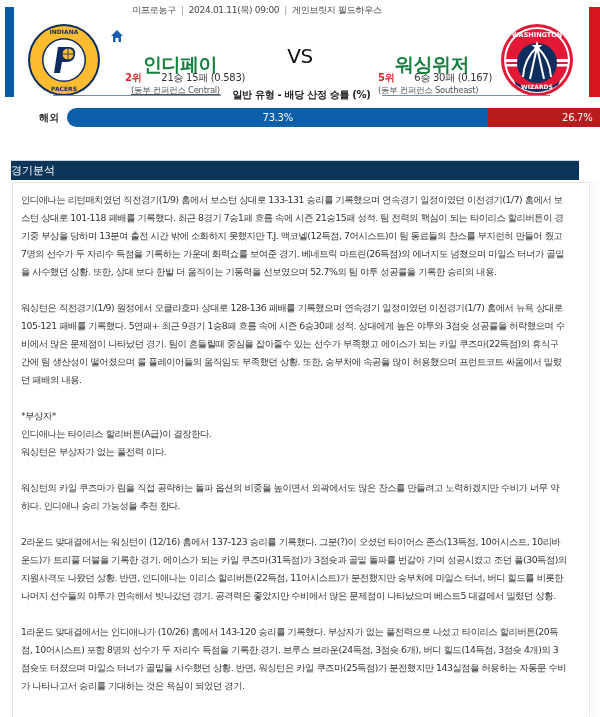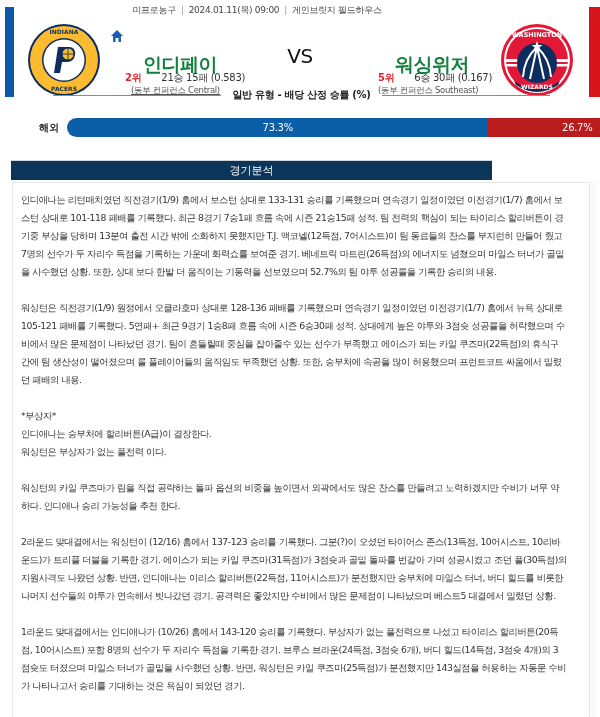--- a/index.html
+++ b/index.html
@@ -28,28 +28,28 @@
   .record.left { left: 125px; }
   .record.right { left: 378px; }
   .conf { position: absolute; top: 85px; font-size: 8.5px; color: #555; letter-spacing: -0.3px; white-space: nowrap; }
   .conf.left { left: 131px; text-decoration: underline; }
   .conf.right { left: 378px; }
 
   .section-title-row { position: absolute; top: 87px; left: 53px; width: 497px; height: 16px; display: flex; align-items: center; }
   .section-title-row .line { flex: 1; height: 1px; background: #7a8ea6; }
   .section-title-row .label { padding: 0 11px; font-size: 10px; font-weight: bold; color: #222; letter-spacing: -0.3px; }
 
-  .bar-row { position: absolute; top: 118px; left: 0; width: 600px; height: 20px; }
+  .bar-row { position: absolute; top: 108px; left: 0; width: 600px; height: 20px; }
   .bar-row .bar-label { position: absolute; left: 39px; top: 3px; font-size: 10px; color: #222; font-weight: bold; }
   .bar { position: absolute; left: 67px; top: 0; width: 575px; height: 19px; border-radius: 10px; overflow: hidden; display: flex; }
   .bar .seg { height: 100%; display: flex; align-items: center; justify-content: center; color: #fff; font-size: 10px; letter-spacing: -0.3px; }
   .bar .seg.home { background: #0a5fa8; }
   .bar .seg.away { background: #b91c1c; padding-left: 24px; }
 
-  .analysis-header { position: absolute; top: 160px; left: 11px; width: 481px; height: 20px; background: #0b3559; color: #fff; font-size: 11px; text-align: center; line-height: 20px; border-top: 1px solid #cfd6dd; }
+  .analysis-header { position: absolute; top: 160px; left: 11px; width: 568px; height: 20px; background: #0b3559; color: #fff; font-size: 11px; text-align: left; line-height: 20px; border-top: 1px solid #cfd6dd; }
 
   .analysis-body { position: absolute; top: 182px; left: 12px; width: 578px; height: 540px; border: 1px solid #e6e6e6; border-bottom: none; padding: 8px 7px 0 8px; font-size: 9.3px; line-height: 18px; color: #333; letter-spacing: -0.45px; overflow: hidden; }
   .analysis-body p { margin: 0 15px 18px 0; white-space: normal; word-break: break-all; }
   .analysis-body p.tight { margin-bottom: 0; }
 
   .right-shadow { position: absolute; left: 591px; top: 182px; width: 9px; height: 535px; background: linear-gradient(to right, #f7f7f7, #ffffff); }
 </style>
 </head>
 <body>
 
@@ -123,21 +123,21 @@
     <div class="seg away" style="width:26.7%">26.7%</div>
   </div>
 </div>
 
 <div class="analysis-header">경기분석</div>
 
 <div class="analysis-body">
   <p>인디애나는 리턴매치였던 직전경기(1/9) 홈에서 보스턴 상대로 133-131 승리를 기록했으며 연속경기 일정이였던 이전경기(1/7) 홈에서 보스턴 상대로 101-118 패배를 기록했다. 최근 8경기 7승1패 흐름 속에 시즌 21승15패 성적. 팀 전력의 핵심이 되는 타이리스 할리버튼이 경기중 부상을 당하며 13분여 출전 시간 밖에 소화하지 못했지만 T.J. 맥코넬(12득점, 7어시스트)이 팀 동료들의 찬스를 부지런히 만들어 줬고 7명의 선수가 두 자리수 득점을 기록하는 가운데 화력쇼를 보여준 경기. 베네트릭 마트린(26득점)의 에너지도 넘쳤으며 마일스 터너가 골밑을 사수했던 상황. 또한, 상대 보다 한발 더 움직이는 기동력을 선보였으며 52.7%의 팀 야투 성공률을 기록한 승리의 내용.</p>
   <p>워싱턴은 직전경기(1/9) 원정에서 오클라호마 상대로 128-136 패배를 기록했으며 연속경기 일정이였던 이전경기(1/7) 홈에서 뉴욕 상대로 105-121 패배를 기록했다. 5연패+ 최근 9경기 1승8패 흐름 속에 시즌 6승30패 성적. 상대에게 높은 야투와 3점슛 성공률을 허락했으며 수비에서 많은 문제점이 나타났던 경기. 팀이 흔들릴때 중심을 잡아줄수 있는 선수가 부족했고 에이스가 되는 카일 쿠즈마(22득점)의 휴식구간에 팀 생산성이 떨어졌으며 롤 플레이어들의 움직임도 부족했던 상황. 또한, 승부처에 속공을 많이 허용했으며 프런트코트 싸움에서 밀렸던 패배의 내용.</p>
   <p class="tight">*부상자*</p>
-  <p class="tight">인디애나는 승부처에 할리버튼(A급)이 결장한다.</p>
+  <p class="tight">인디애나는 타이리스 할리버튼(A급)이 결장한다.</p>
   <p>워싱턴은 부상자가 없는 풀전력 이다.</p>
   <p>워싱턴의 카일 쿠즈마가 림을 직접 공략하는 돌파 옵션의 비중을 높이면서 외곽에서도 많은 찬스를 만들려고 노력하겠지만 수비가 너무 약하다. 인디애나 승리 가능성을 추천 한다.</p>
   <p>2라운드 맞대결에서는 워싱턴이 (12/16) 홈에서 137-123 승리를 기록했다. 그분(?)이 오셨던 타이어스 존스(13득점, 10어시스트, 10리바운드)가 트리플 더블을 기록한 경기. 에이스가 되는 카일 쿠즈마(31득점)가 3점슛과 골밑 돌파를 번갈아 가며 성공시켰고 조던 풀(30득점)의 지원사격도 나왔던 상황. 반면, 인디애나는 이리스 할리버튼(22득점, 11어시스트)가 분전했지만 승부처에 마일스 터너, 버디 힐드를 비롯한 나머지 선수들의 야투가 연속해서 빗나갔던 경기. 공격력은 좋았지만 수비에서 많은 문제점이 나타났으며 베스트5 대결에서 밀렸던 상황.</p>
   <p>1라운드 맞대결에서는 인디애나가 (10/26) 홈에서 143-120 승리를 기록했다. 부상자가 없는 풀전력으로 나섰고 타이리스 할리버튼(20득점, 10어시스트) 포함 8명의 선수가 두 자리수 득점을 기록한 경기. 브루스 브라운(24득점, 3점슛 6개), 버디 힐드(14득점, 3점슛 4개)의 3점슛도 터졌으며 마일스 터너가 골밑을 사수했던 상황. 반면, 워싱턴은 카일 쿠즈마(25득점)가 분전했지만 143실점을 허용하는 자동문 수비가 나타나고서 승리를 기대하는 것은 욕심이 되었던 경기.</p>
   <p>인디애나는 대체불가 선수가 되는 타이리스 할리버튼이 부상을 당했고 2주후 재검진을 받는다. 또한, 워싱턴은 2라운드 맞대결에서 승리를 기록했고 주축 선수들이 부상에서 돌아왔다.</p>
 
 </div>
 
 <div class="right-shadow"></div>
 

